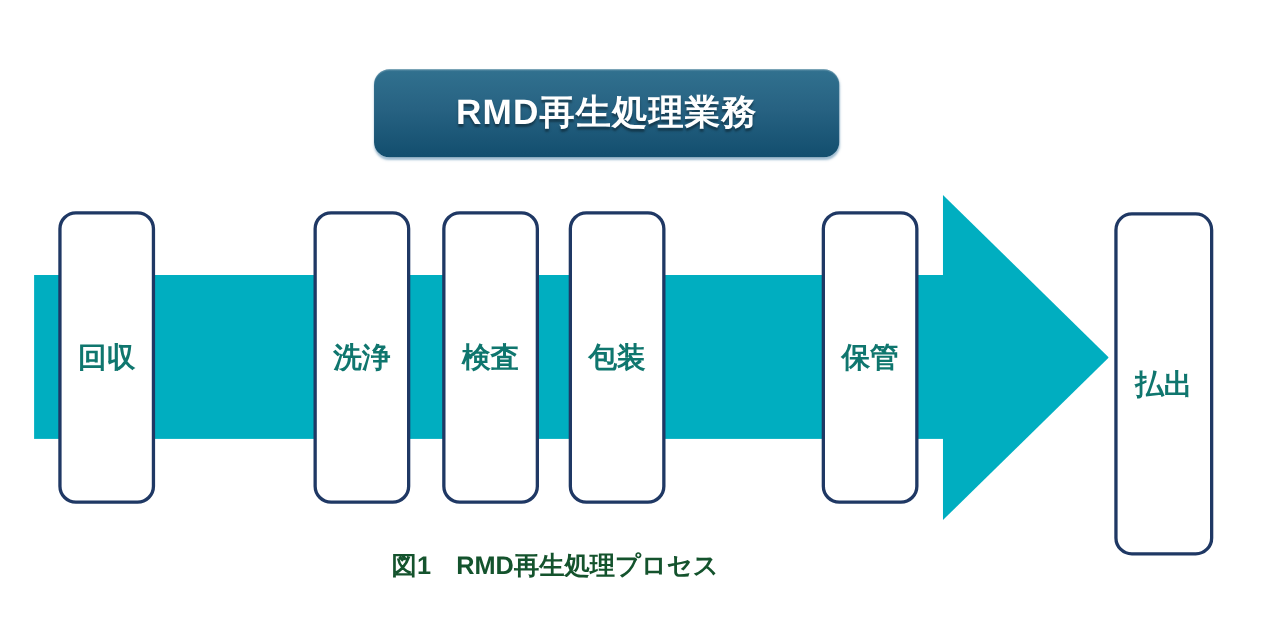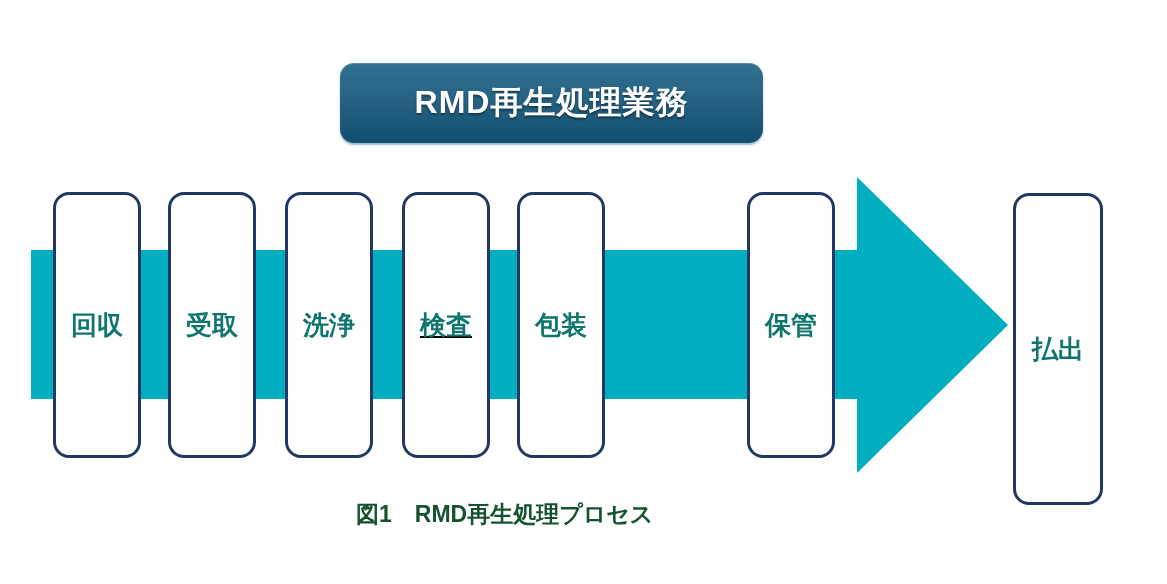--- a/index.html
+++ b/index.html
@@ -77,21 +77,21 @@
   }
   .step-label {
     color: #0f766e;
     font-size: 26px;
     font-weight: bold;
     white-space: nowrap;
   }
   .s1 { left: 53px; }
   .s2 { left: 168px; }
   .s3 { left: 285px; justify-content: center; }
-  .s4 { left: 402px; text-decoration: underline; }
+  .s4 { left: 402px; }
   .s5 { left: 517px; }
   .s6 { left: 632px; }
   .s7 { left: 747px; }
   .s8 { left: 1013px; top: 193px; width: 90px; height: 312px; }
 
   
   .figure-caption {
     position: absolute;
     left: 356px;
     top: 499px;
@@ -109,23 +109,20 @@
   <div class="title-banner">
     <span class="banner-label">RMD再生処理業務</span>
   </div>
 
   <div class="arrow-shaft"></div>
   <div class="arrow-head"></div>
 
   <div class="step-box s1">
     <span class="step-label">回収</span>
   </div>
-  <div class="step-box s2">
-    <span class="step-label">受取</span>
-  </div>
   <div class="step-box s3">
     <span class="step-label">洗浄</span>
   </div>
   <div class="step-box s4">
     <span class="step-label">検査</span>
   </div>
   <div class="step-box s5">
     <span class="step-label">包装</span>
   </div>
   <div class="step-box s7">

